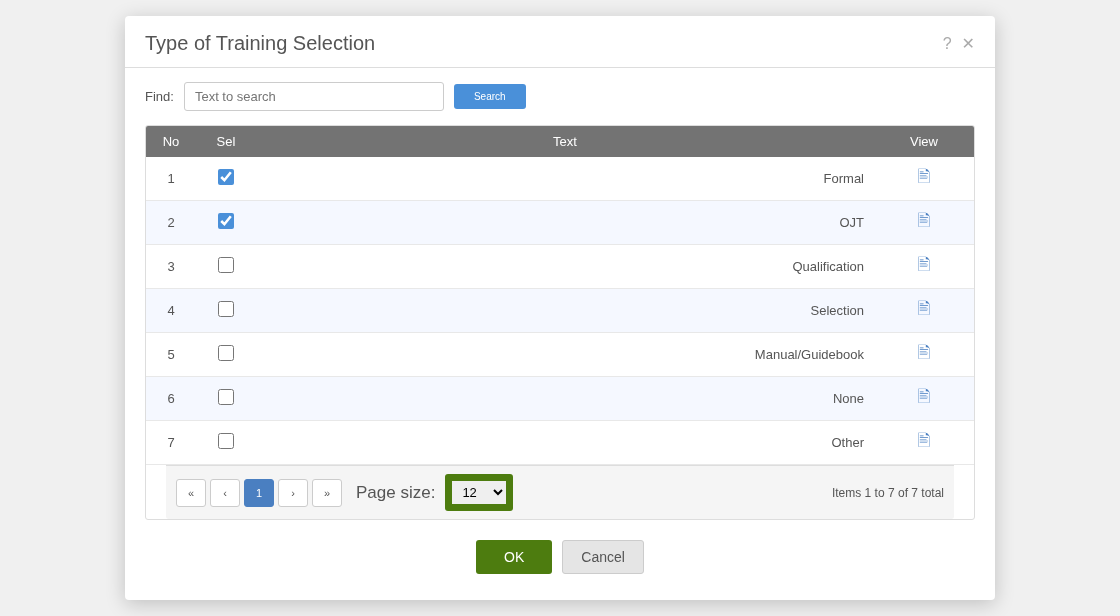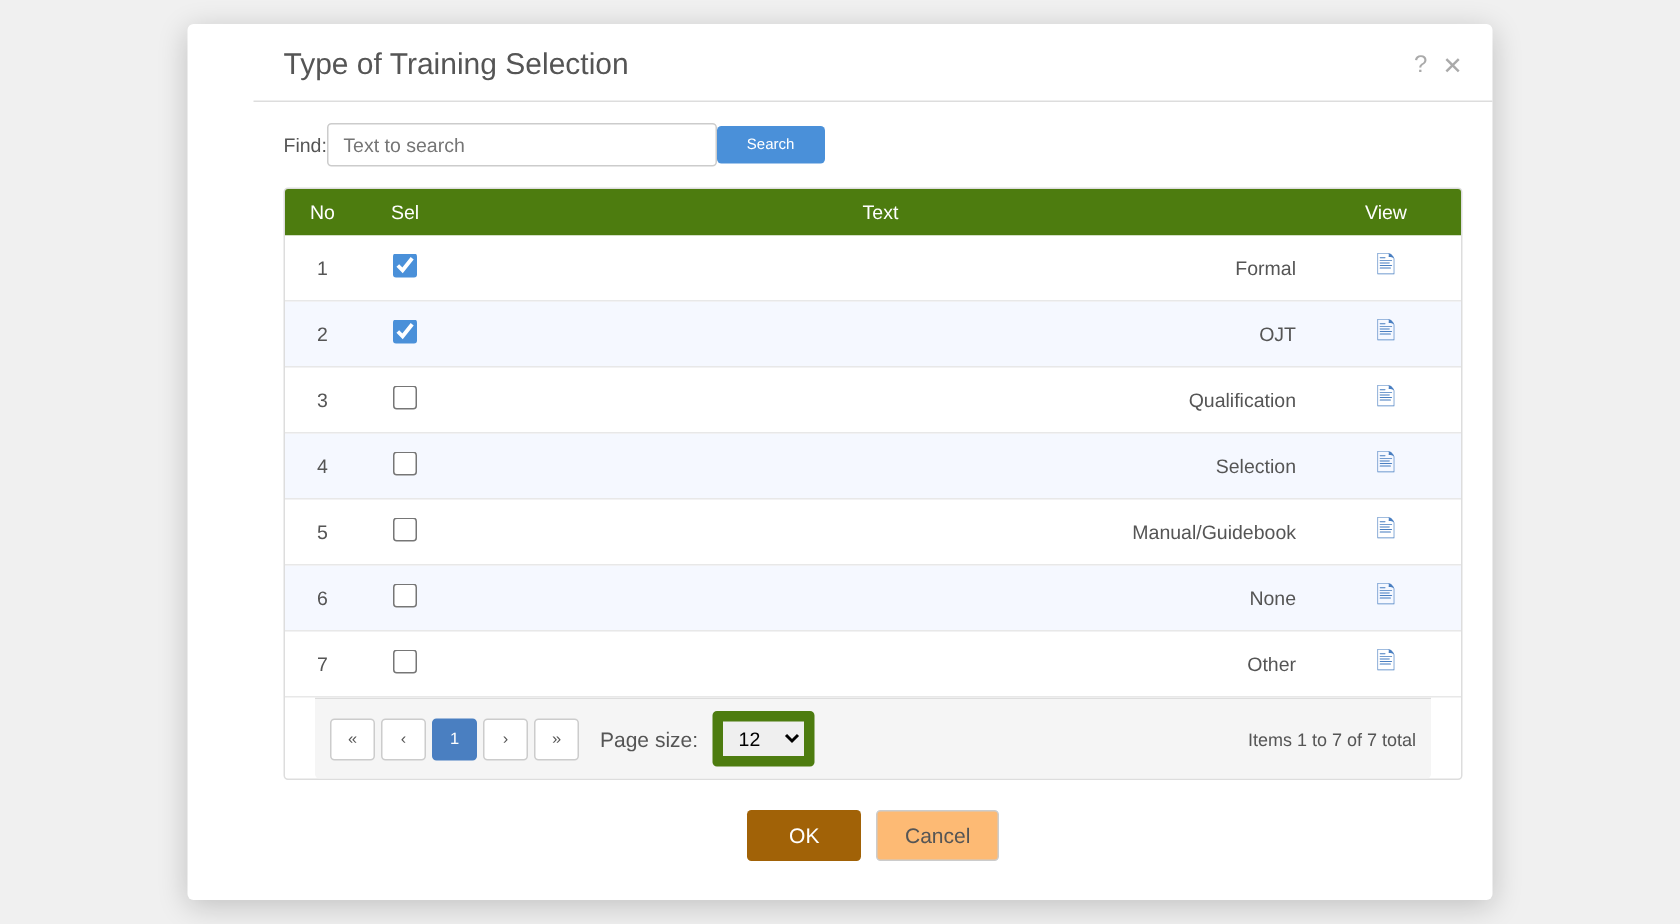--- a/index.html
+++ b/index.html
@@ -13,21 +13,20 @@
       min-height: 616px;
       width: 1120px;
     }
     .dialog {
       background: #fff;
       width: 870px;
       border-radius: 4px;
       box-shadow: 0 4px 20px rgba(0,0,0,0.2);
       padding-bottom: 20px;
       position: relative;
-      padding-left: 44px;
     }
     .dialog-header {
       display: flex;
       align-items: center;
       justify-content: space-between;
       padding: 16px 20px 12px 20px;
       border-bottom: 1px solid #ddd;
     }
     .dialog-title {
       font-size: 20px;
@@ -41,20 +40,21 @@
     }
     .header-icon {
       color: #aaa;
       cursor: pointer;
       font-size: 16px;
     }
     .search-bar {
       display: flex;
       align-items: center;
       padding: 14px 20px;
+      gap: 10px;
     }
     .find-label {
       color: #555;
       font-size: 13px;
     }
     .search-input {
       border: 1px solid #ccc;
       border-radius: 3px;
       padding: 6px 10px;
       font-size: 13px;
@@ -76,21 +76,21 @@
       margin: 0 20px;
       border: 1px solid #ddd;
       border-radius: 3px;
       overflow: hidden;
     }
     table {
       width: 100%;
       border-collapse: collapse;
     }
     thead tr th {
-      background: #4d7c0f;
+      background: #737373;
       color: #fff;
       padding: 8px 10px;
       font-weight: normal;
       font-size: 13px;
       text-align: center;
     }
     tbody tr {
       border-bottom: 1px solid #e8e8e8;
     }
     tbody tr:nth-child(even) {
@@ -148,21 +148,21 @@
       align-items: center;
       justify-content: center;
     }
     .page-btn.active {
       background: #4a7fc1;
       color: #fff;
       border-color: #4a7fc1;
     }
     .page-size-label {
       color: #555;
-      font-size: 14px;
+      font-size: 17px;
       margin-left: 10px;
     }
     .page-size-select {
       border: 7px solid #4d7c0f;
       border-radius: 3px;
       padding: 3px 6px;
       font-size: 13px;
       margin-left: 6px;
       cursor: pointer;
     }
@@ -170,30 +170,30 @@
       color: #555;
       font-size: 12px;
     }
     .footer-buttons {
       display: flex;
       justify-content: center;
       gap: 10px;
       padding: 20px 0 6px 0;
     }
     .ok-btn {
-      background: #a16207;
+      background: #4d7c0f;
       color: #fff;
       border: none;
       border-radius: 3px;
       padding: 8px 28px;
       font-size: 14px;
       cursor: pointer;
     }
     .cancel-btn {
-      background: #fdba74;
+      background: #e5e5e5;
       color: #555;
       border: 1px solid #ccc;
       border-radius: 3px;
       padding: 8px 18px;
       font-size: 14px;
       cursor: pointer;
     }
   </style>
 </head>
 <body>

